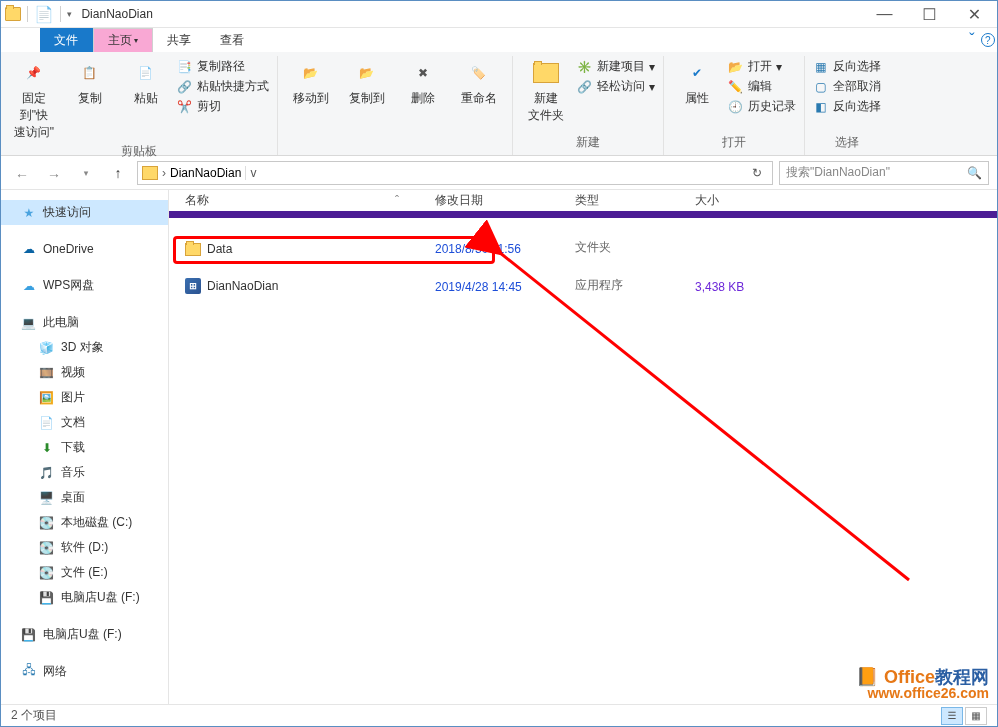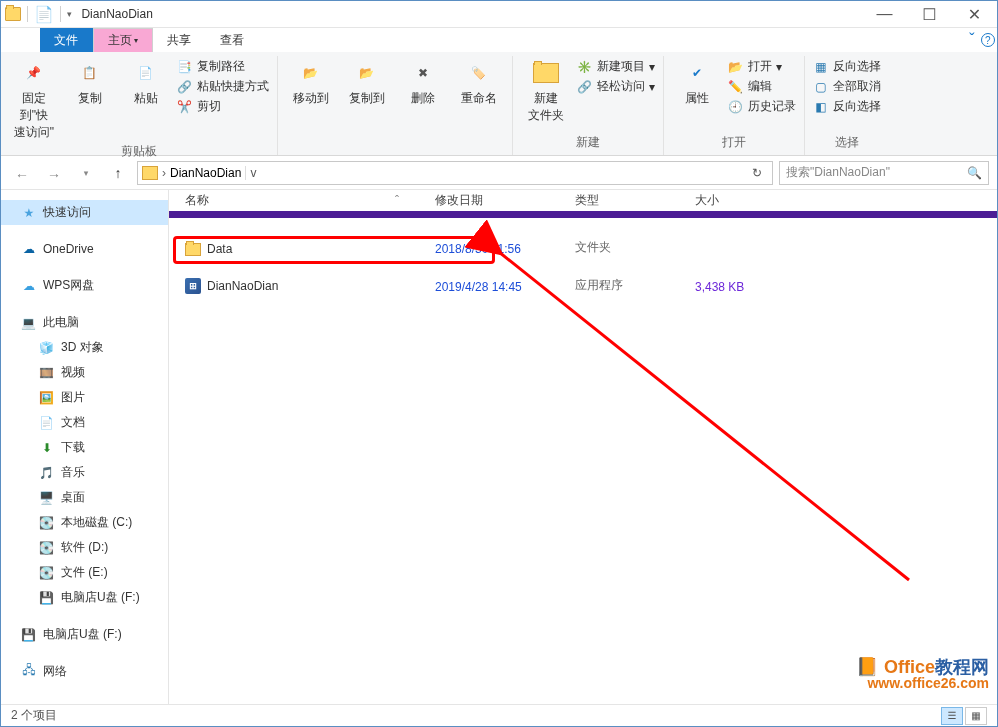--- a/index.html
+++ b/index.html
@@ -72,21 +72,21 @@
 .row .csize { width: 100px; color: #6d28d9; text-align: left; }
 .highlight-box { position: absolute; border: 3px solid #f00; border-radius: 4px; left: 4px; top: 46px; width: 322px; height: 28px; pointer-events: none; }
 .arrow-svg { position: absolute; left: 0; top: 0; pointer-events: none; }
 
 
 .statusbar { height: 22px; border-top: 1px solid #e5e5e5; display: flex; align-items: center; font-size: 12px; color: #555; padding: 0 10px; position: absolute; bottom: 0; left: 0; right: 0; background: #fff; }
 .statusbar .viewbtns { margin-left: auto; display: flex; gap: 2px; }
 .statusbar .vbtn { width: 22px; height: 18px; border: 1px solid #ccc; display: flex; align-items: center; justify-content: center; font-size: 10px; }
 .statusbar .vbtn.active { background: #cde8ff; border-color: #7ab8e8; }
 
-.watermark { position: absolute; right: 8px; bottom: 36px; text-align: right; font-weight: bold; font-size: 18px; line-height: 1; }
+.watermark { position: absolute; right: 8px; bottom: 26px; text-align: right; font-weight: bold; font-size: 18px; line-height: 1; }
 .watermark .l1 { color: #e67817; }
 .watermark .l1 .b { color: #2b5fa3; }
 .watermark .l2 { color: #e67817; font-size: 14px; }
 
 
 .i-folder { width: 16px; height: 13px; background: #ffd868; border: 1px solid #d8a33a; position: relative; }
 .i-folder::before { content:''; position:absolute; top:-3px; left:0; width:6px; height:3px; background:#ffd868; border:1px solid #d8a33a; border-bottom:none; }
 .i-exe { width:16px; height:16px; background: linear-gradient(135deg,#3a6fb0,#2a5290); border-radius:2px; display:flex; align-items:center; justify-content:center; color:#fff; font-size:9px; font-weight:bold; }
 </style>
 </head>

